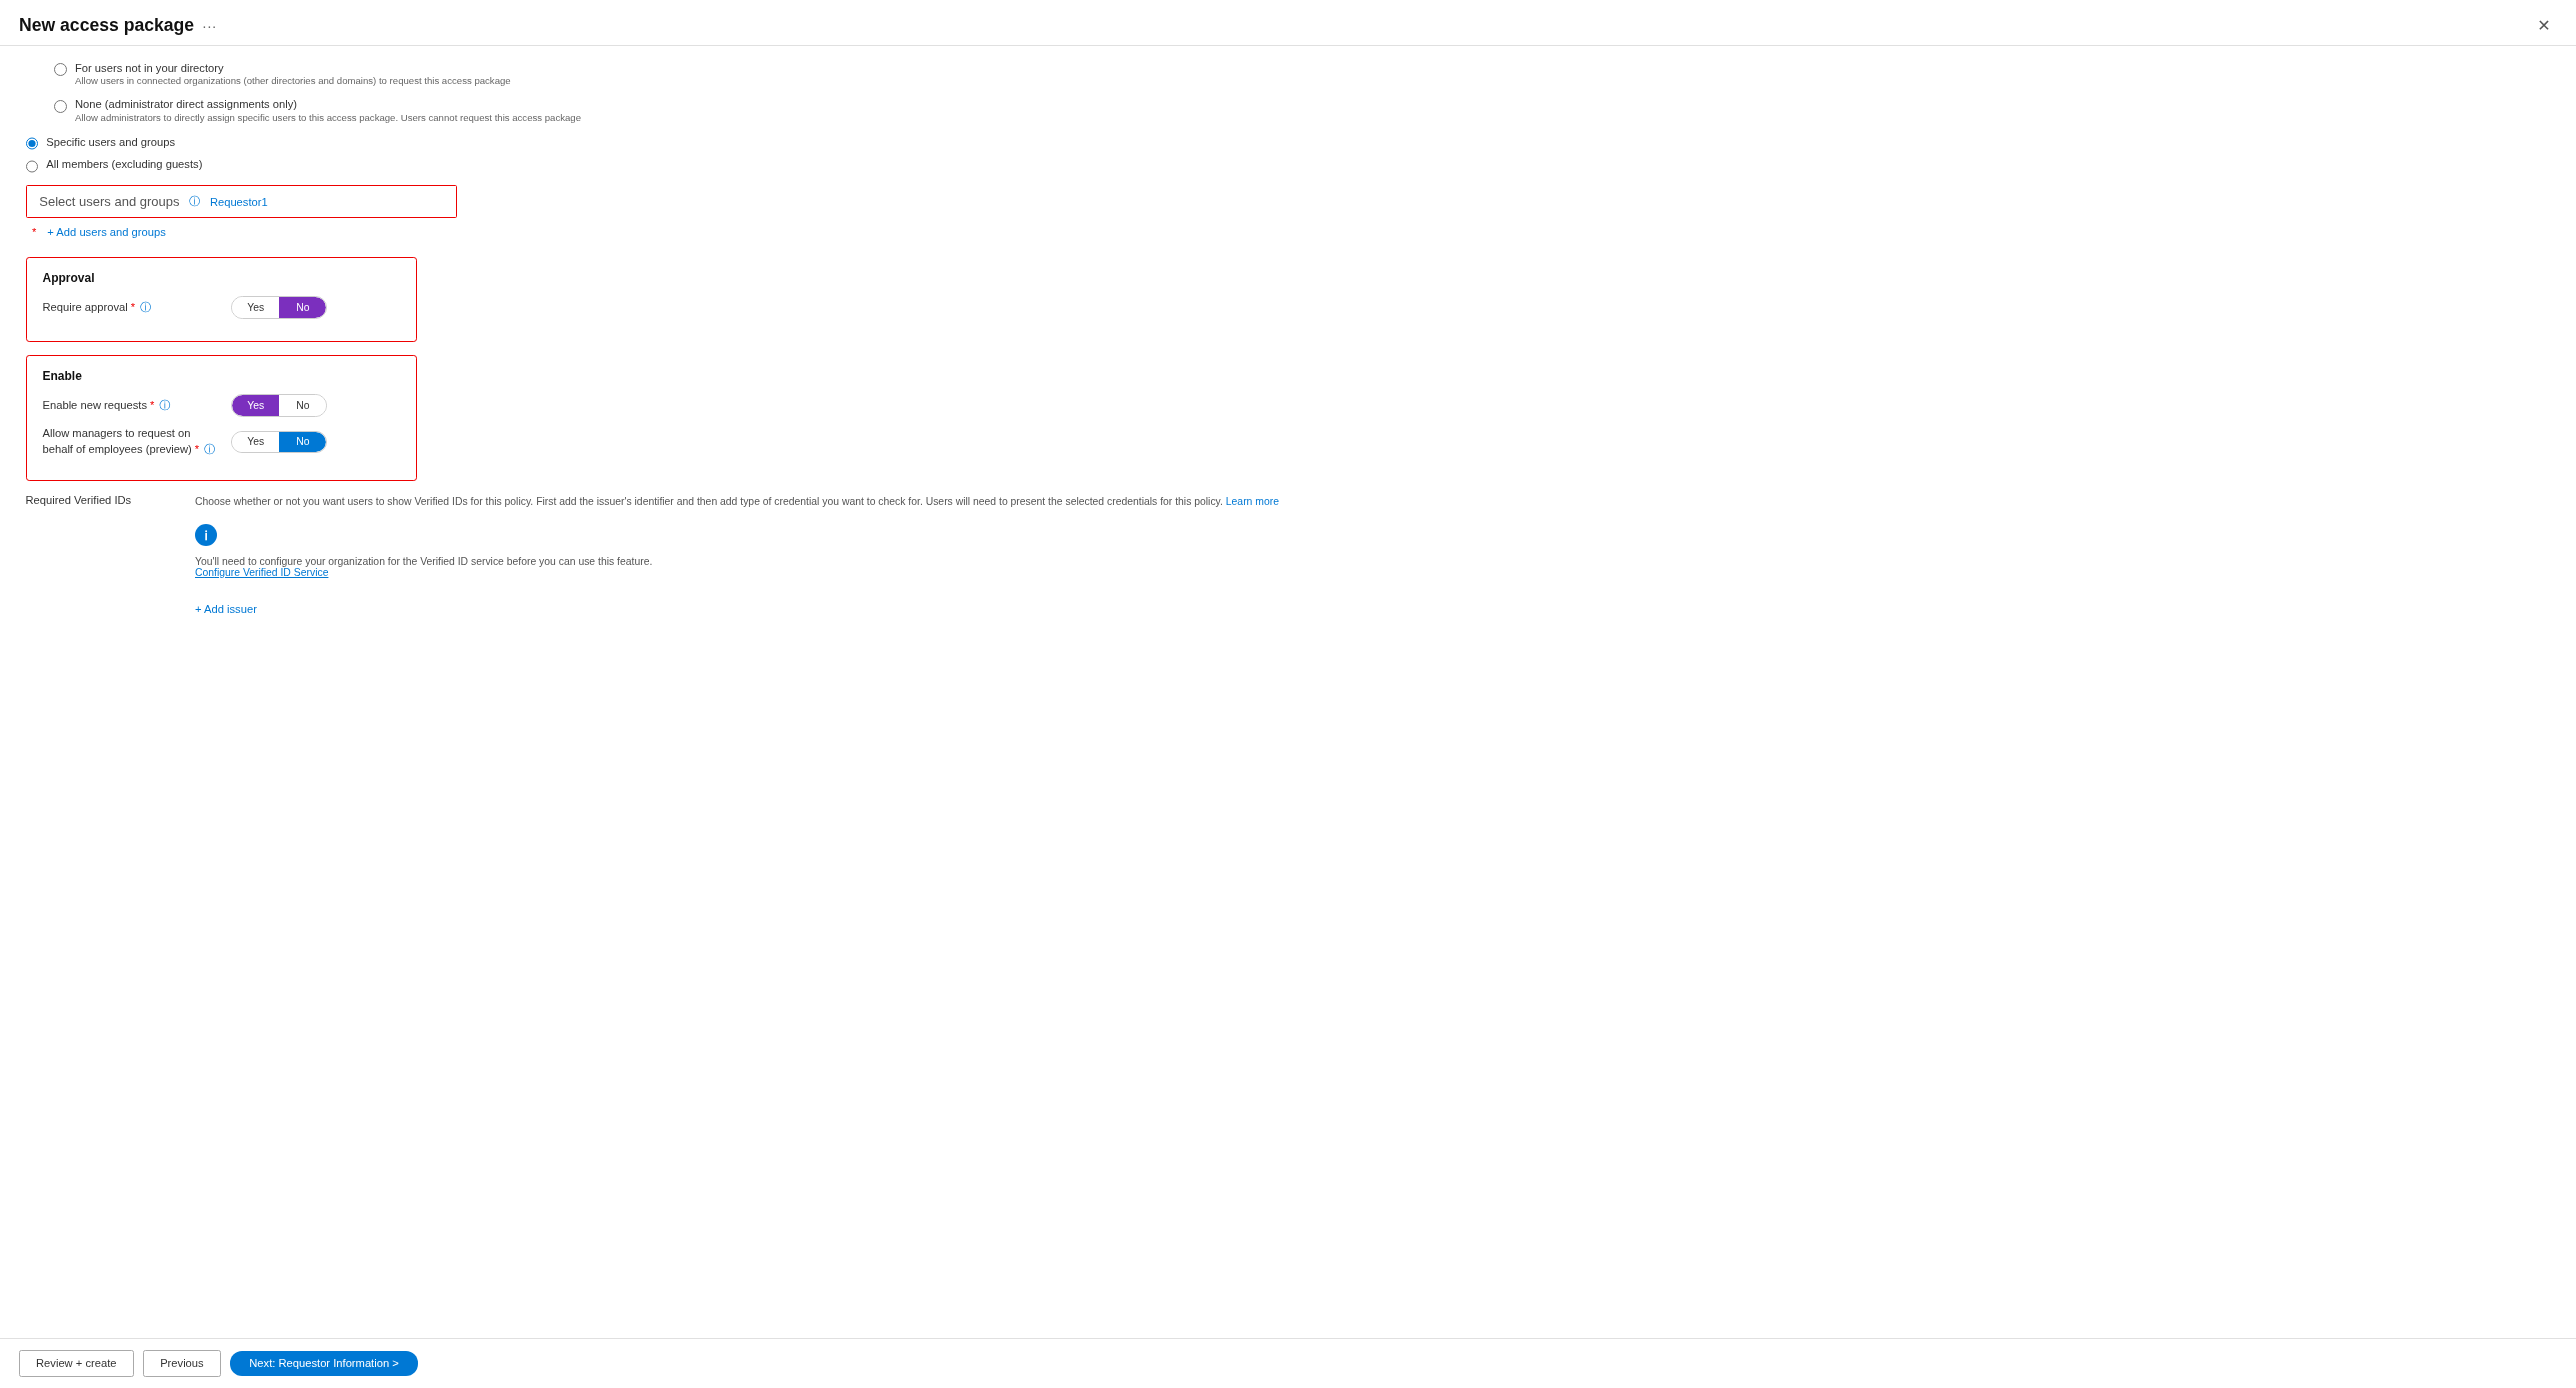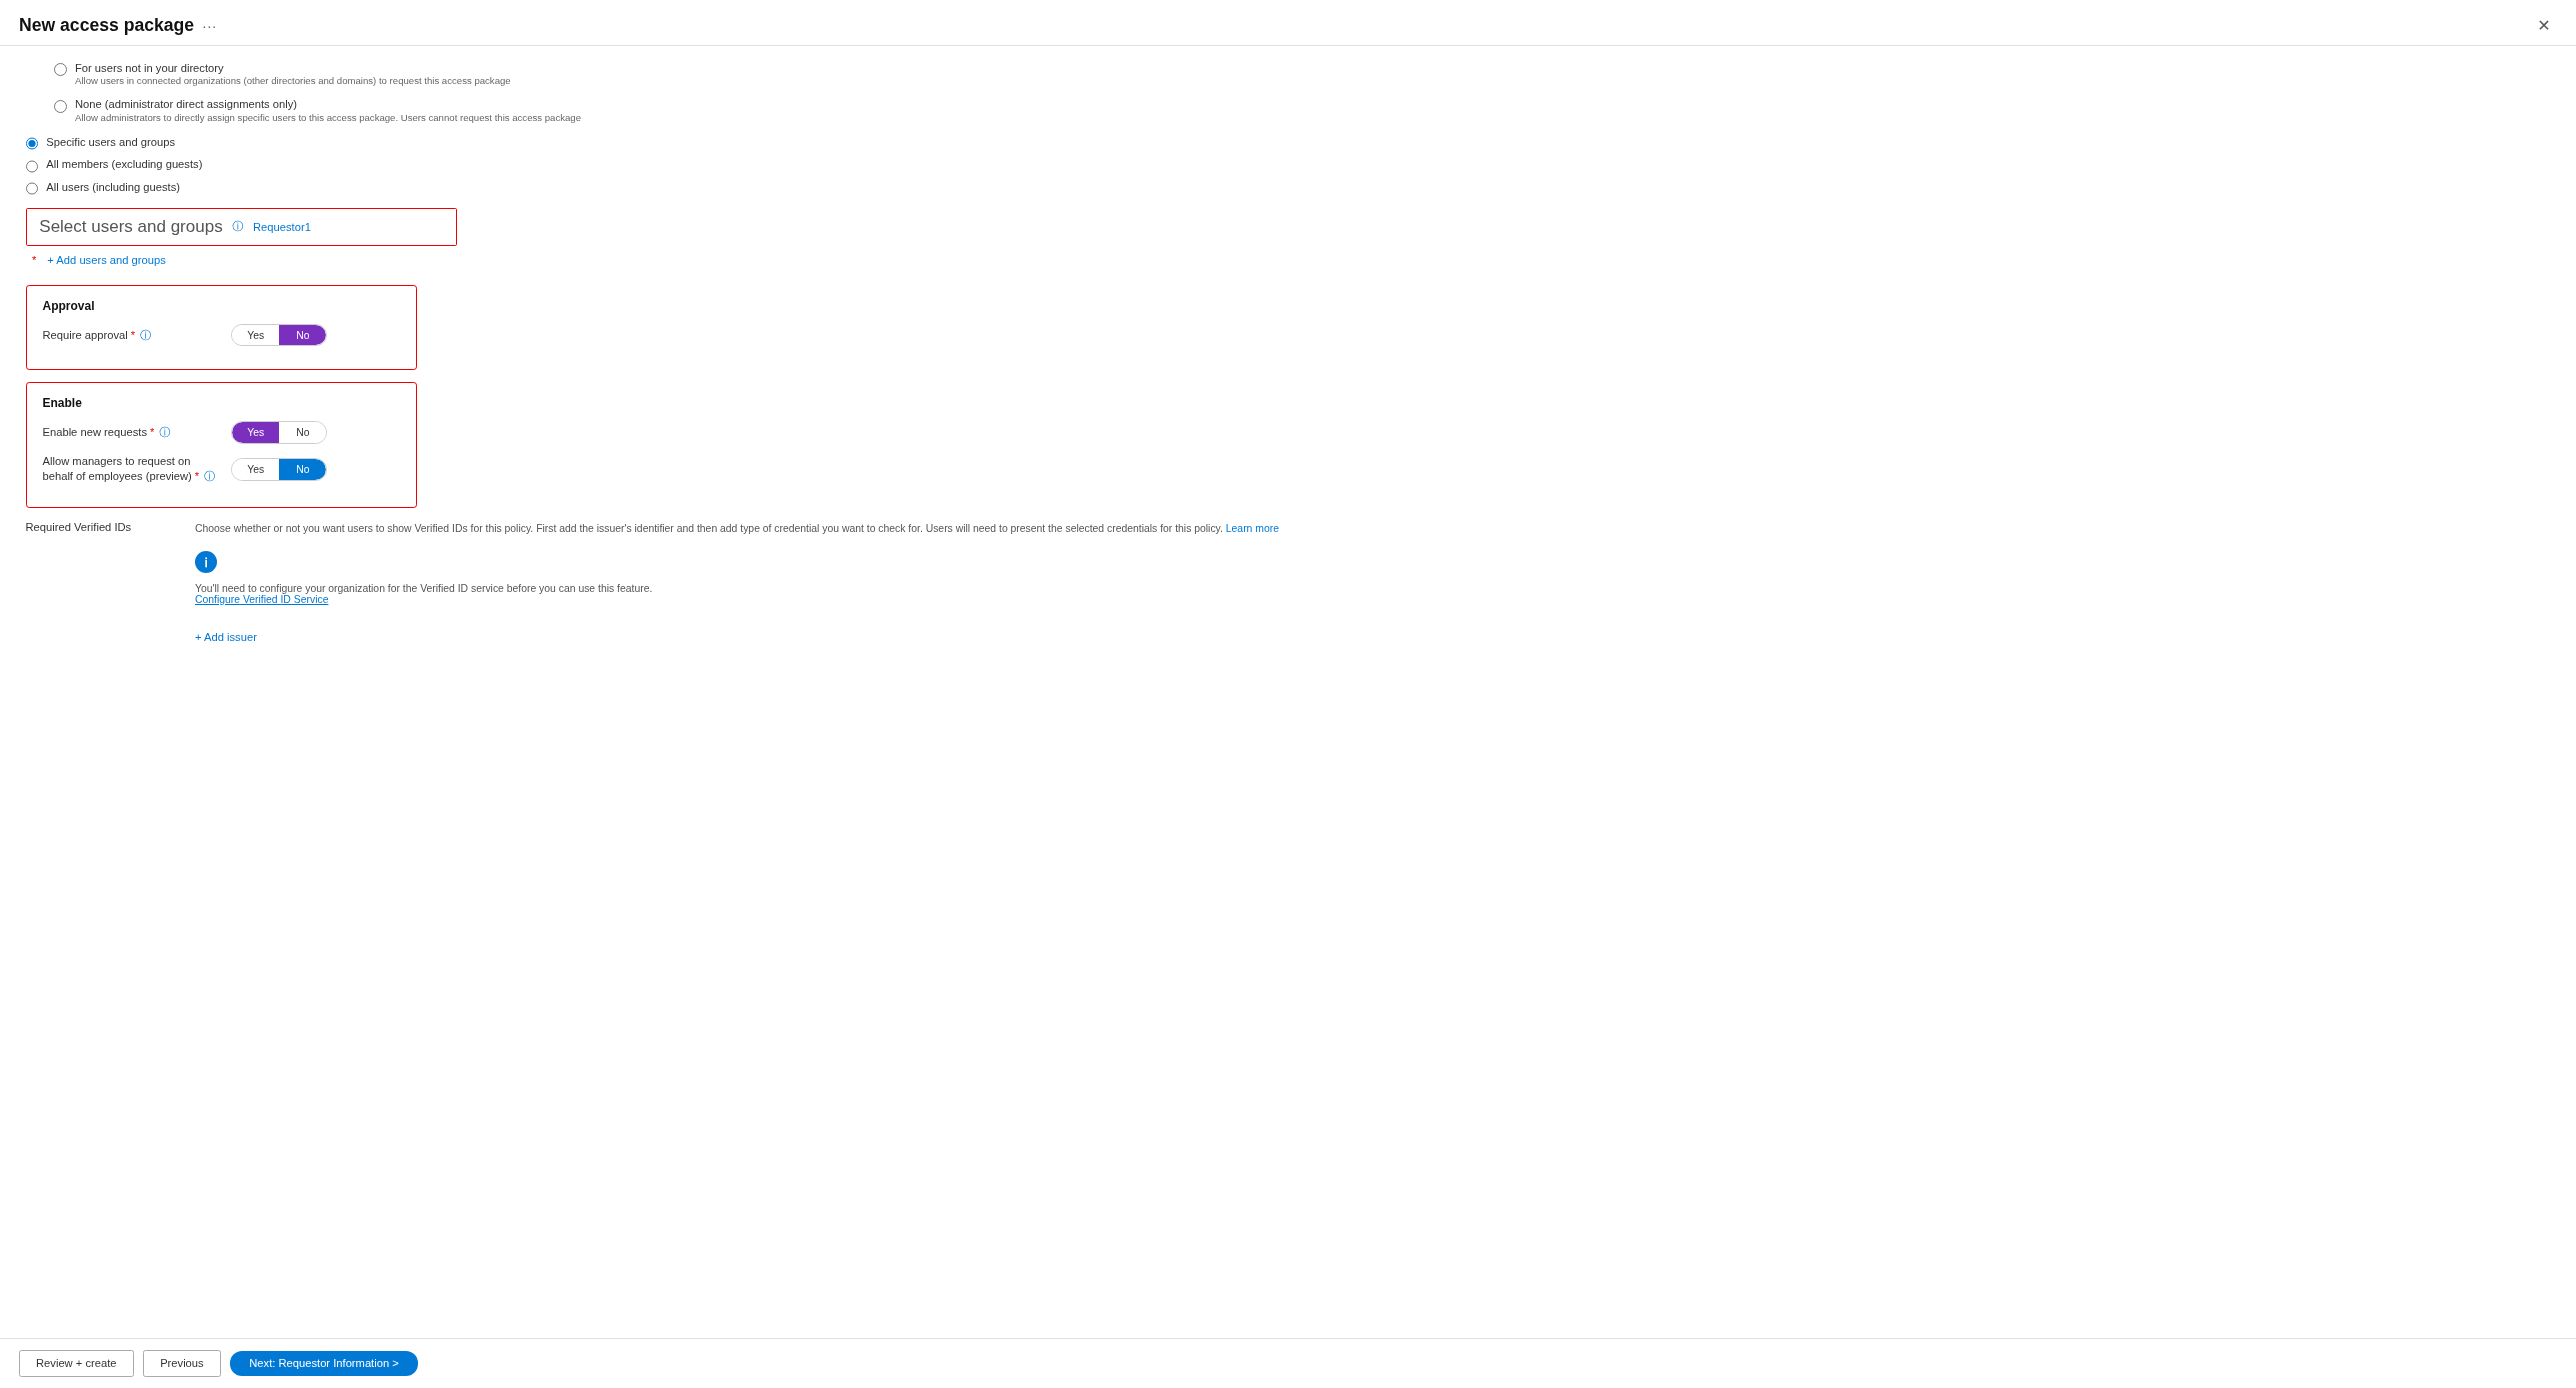--- a/index.html
+++ b/index.html
@@ -79,21 +79,21 @@
       padding: 8px 12.8px;
       display: flex;
       align-items: center;
       gap: 9.6px;
       max-width: 431px;
       margin-bottom: 8px;
       background: #fff;
     }
     .select-field-label {
       color: #555;
-      font-size: 17px;
+      font-size: 13px;
     }
     .info-icon {
       color: #0078d4;
       font-size: 11.2px;
       cursor: pointer;
     }
     .field-value {
       color: #0078d4;
       font-size: 11.2px;
       font-weight: 500;
@@ -291,24 +291,20 @@
     </div>
 
     <div style="margin-bottom:12.8px;">
       <div class="radio-option">
         <input type="radio" name="scope" id="specific_users" checked="" style="">
         <label class="radio-label" for="specific_users">Specific users and groups</label>
       </div>
       <div class="radio-option">
         <input type="radio" name="scope" id="all_members" style="">
         <label class="radio-label" for="all_members">All members (excluding guests)</label>
-      </div>
-      <div class="radio-option">
-        <input type="radio" name="scope" id="all_users" style="">
-        <label class="radio-label" for="all_users">All users (including guests)</label>
       </div>
     </div>
 
     <div class="select-field-box">
       <span class="select-field-label">Select users and groups</span>
       <span class="info-icon">ⓘ</span>
       <span class="field-value">Requestor1</span>
     </div>
 
     <div style="margin-bottom: 19px; margin-left: 6.4px;">

